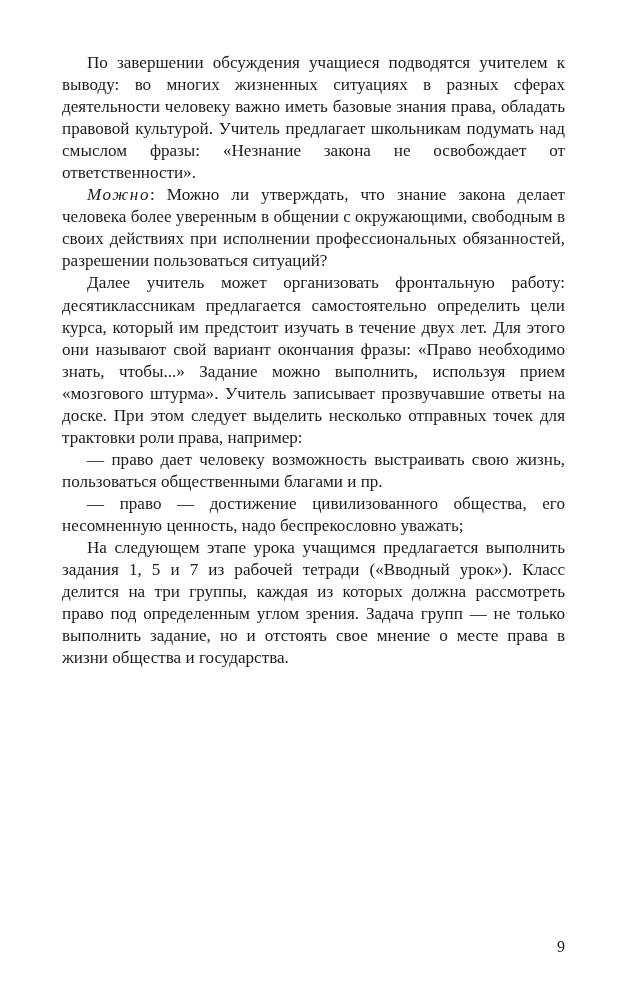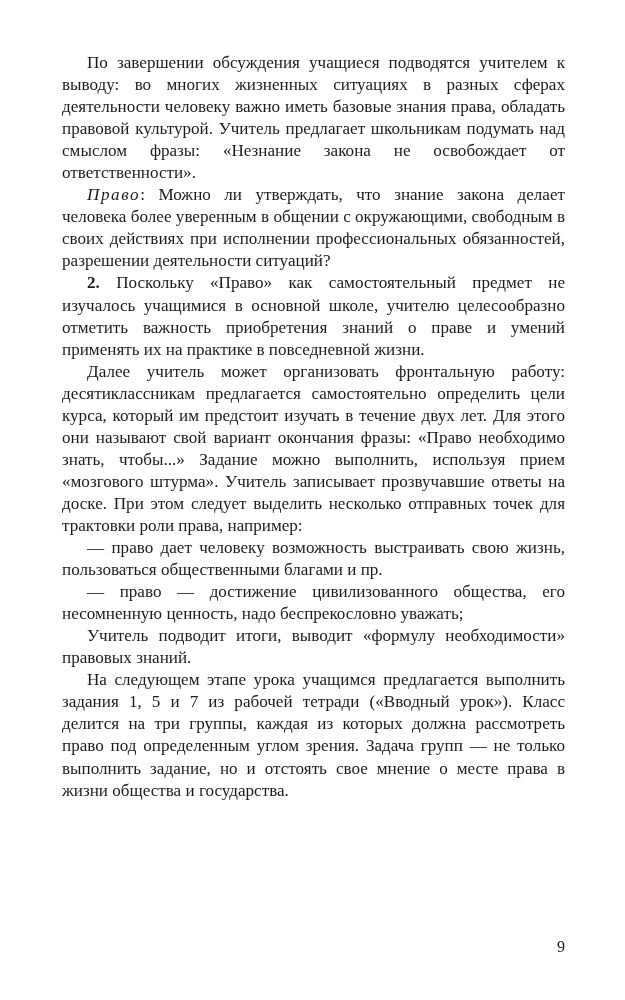--- a/index.html
+++ b/index.html
@@ -71,32 +71,30 @@
 </style>
 </head>
 <body>
 
 <div class="page">
 
   <div class="text-column">
 
     <p class="para">По завершении обсуждения учащиеся подводятся учителем к выводу: во многих жизненных ситуациях в разных сферах деятельности человеку важно иметь базовые знания права, обладать правовой культурой. Учитель предлагает школьникам подумать над смыслом фразы: «Незнание закона не освобождает от ответственности».</p>
 
-    <p class="para"><span class="spaced-italic">Право</span><span>:</span><span> Можно ли утверждать, что знание закона делает человека более уверенным в общении с окружающими, свободным в своих действиях при исполнении профессиональных обязанностей, разрешении деятельности ситуаций?</span></p>
+    <p class="para"><span class="spaced-italic">Можно</span><span>:</span><span> Можно ли утверждать, что знание закона делает человека более уверенным в общении с окружающими, свободным в своих действиях при исполнении профессиональных обязанностей, разрешении пользоваться ситуаций?</span></p>
 
-    <p class="para"><span class="lead-bold">2.</span><span> Поскольку «Право» как самостоятельный предмет не изучалось учащимися в основной школе, учителю целесообразно отметить важность приобретения знаний о праве и умений применять их на практике в повседневной жизни.</span></p>
 
     <p class="para">Далее учитель может организовать фронтальную работу: десятиклассникам предлагается самостоятельно определить цели курса, который им предстоит изучать в течение двух лет. Для этого они называют свой вариант окончания фразы: «Право необходимо знать, чтобы...» Задание можно выполнить, используя прием «мозгового штурма». Учитель записывает прозвучавшие ответы на доске. При этом следует выделить несколько отправных точек для трактовки роли права, например:</p>
 
 
     <p class="para">— право дает человеку возможность выстраивать свою жизнь, пользоваться общественными благами и пр.</p>
 
     <p class="para">— право — достижение цивилизованного общества, его несомненную ценность, надо беспрекословно уважать;</p>
 
-    <p class="para">Учитель подводит итоги, выводит «формулу необходимости» правовых знаний.</p>
 
     <p class="para">На следующем этапе урока учащимся предлагается выполнить задания 1, 5 и 7 из рабочей тетради («Вводный урок»). Класс делится на три группы, каждая из которых должна рассмотреть право под определенным углом зрения. Задача групп — не только выполнить задание, но и отстоять свое мнение о месте права в жизни общества и государства.</p>
 
 
   </div>
 
   <div class="page-number">9</div>
 
 </div>
 

